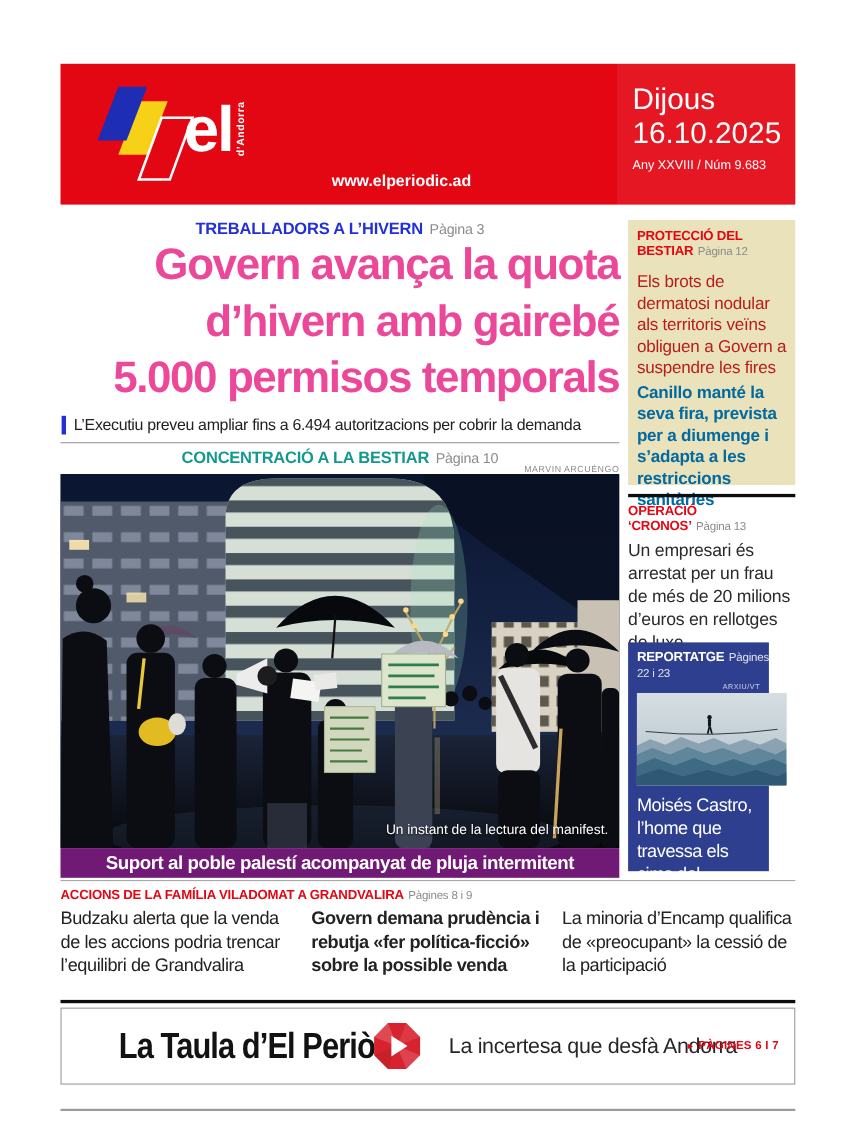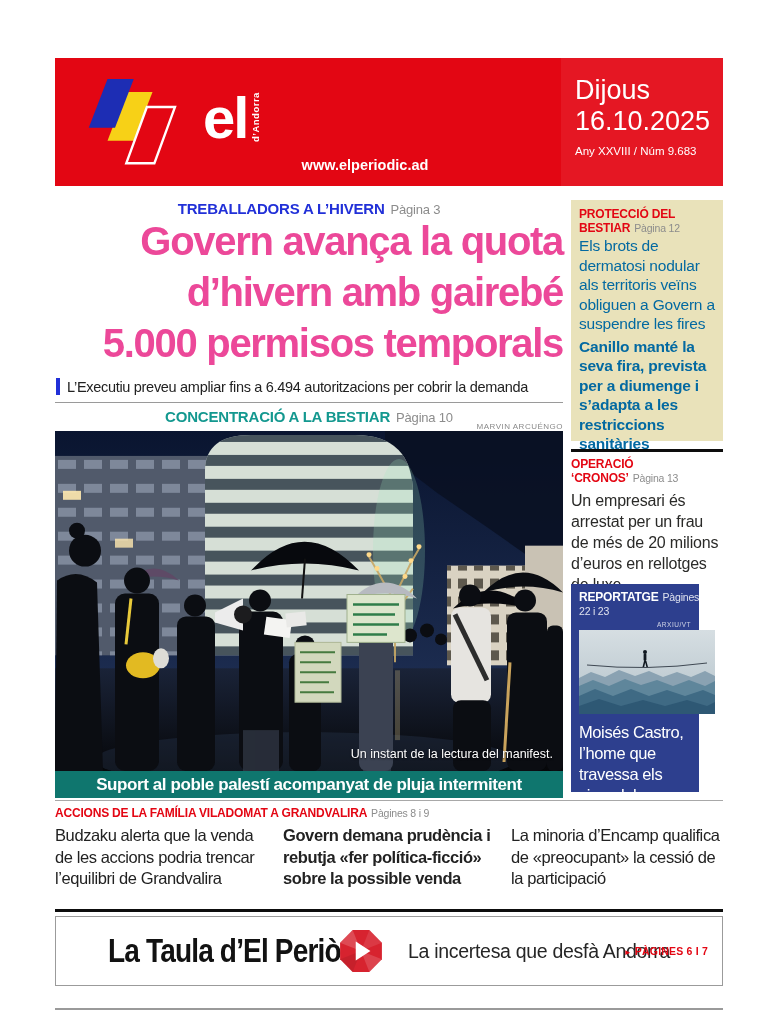--- a/index.html
+++ b/index.html
@@ -4,21 +4,21 @@
 <style>
   * { margin:0; padding:0; box-sizing:border-box; }
   body { background:#ffffff; font-family:"Liberation Sans", sans-serif; }
   #page { position:relative; width:778px; height:1024px; background:#fff; overflow:hidden; }
 
   
   .masthead { position:absolute; left:55px; top:58px; width:668px; height:128px; background:#e30613; color:#fff; }
   .date-panel { position:absolute; left:506px; top:0; width:162px; height:128px; background:rgba(255,255,255,0.07); }
   .logo-mark { position:absolute; left:30px; top:14px; width:120px; height:100px; }
   .brand { position:absolute; left:112px; top:22px; display:flex; align-items:baseline; height:76px; }
-  .brand-el, .brand-main { font-size:58px; font-weight:700; letter-spacing:-2px; line-height:76px;margin-left:36px; }
+  .brand-el, .brand-main { font-size:58px; font-weight:700; letter-spacing:-2px; line-height:76px; }
   .brand-vert { writing-mode:vertical-rl; transform:rotate(180deg); font-size:9.5px; font-weight:700; letter-spacing:.5px; height:52px; align-self:flex-end; margin:0 1px 14px 3px; }
   .website { position:absolute; left:170px; top:99px; width:280px; text-align:center; font-size:14.5px; font-weight:700; }
   .datebox { position:absolute; left:520px; top:17px; }
   .date-day { font-size:27px; line-height:31px; font-weight:400; }
   .date-num { font-size:27px; line-height:31px; font-weight:400; }
   .date-ed  { font-size:11.5px; margin-top:8px; font-weight:400; }
 
   
   .kicker { font-weight:700; font-size:15px; letter-spacing:-0.2px; }
   .kicker .pg { color:#8c8c8c; font-weight:400; font-size:13px; margin-left:6px; }
@@ -31,27 +31,27 @@
   .rule-thin  { position:absolute; height:1px; background:#9a9a9a; }
   .rule-mid   { position:absolute; height:1px; background:#a8a8a8; }
   .rule-black { position:absolute; background:#0d0d0d; }
 
   
   .photo-kicker { position:absolute; left:55px; top:408px; width:508px; text-align:center; color:#13988f; }
   .photo-credit { position:absolute; left:55px; top:422px; width:508px; text-align:right; font-size:8px; letter-spacing:.5px; color:#8a8a8a; }
   .photo-wrap { position:absolute; left:55px; top:431px; width:508px; height:340px; overflow:hidden; background:#0a1530; }
   .photo-wrap svg { display:block; width:100%; height:100%; }
   .photo-caption { position:absolute; right:10px; bottom:10px; color:#fff; font-size:12.5px; text-shadow:0 1px 2px rgba(0,0,0,.8); }
-  .photo-banner { position:absolute; left:55px; top:771px; width:508px; height:27px; background:#0f766e; color:#fff; display:flex; align-items:center; justify-content:center; font-weight:700; font-size:17px; letter-spacing:-0.4px; }
+  .photo-banner { position:absolute; left:55px; top:771px; width:508px; height:27px; background:#701a75; color:#fff; display:flex; align-items:center; justify-content:center; font-weight:700; font-size:17px; letter-spacing:-0.4px; }
 
   
   .side-kicker { font-size:12px; font-weight:700; color:#e30613; letter-spacing:-0.2px; }
   .side-kicker .pg { color:#8c8c8c; font-weight:400; font-size:10.5px; margin-left:4px; }
   .box-livestock { position:absolute; left:571px; top:200px; width:152px; height:241px; background:#e9e2ba; padding:7px 8px; }
-  .box-livestock p { font-size:15.5px; line-height:19.5px; color:#0369a1; margin-top:1px; letter-spacing:-0.2px; }
+  .box-livestock p { font-size:15.5px; line-height:19.5px; color:#b91c1c; margin-top:12px; letter-spacing:-0.2px; }
   .box-livestock p.b { font-weight:700; color:#0369a1; margin-top:3px; }
   .cronos { position:absolute; left:571px; top:457px; width:152px; }
   .cronos p { font-size:16px; line-height:21px; color:#2a2a28; margin-top:5px; letter-spacing:-0.2px; }
   .box-report { position:absolute; left:571px; top:584px; width:128px; height:208px; background:#2d3f8e; padding:6px 8px; color:#fff; }
   .box-report .side-kicker { color:#fff; }
   .box-report .side-kicker .pg { color:rgba(255,255,255,.85); }
   .report-credit { text-align:right; font-size:6.5px; letter-spacing:.5px; color:rgba(255,255,255,.75); margin:3px 0 2px; }
   .report-img { width:136px; height:84px; display:block; background:#c9d3d8; }
   .box-report h3 { font-size:16.5px; line-height:21px; font-weight:400; letter-spacing:-0.4px; margin-top:8px; }
 

